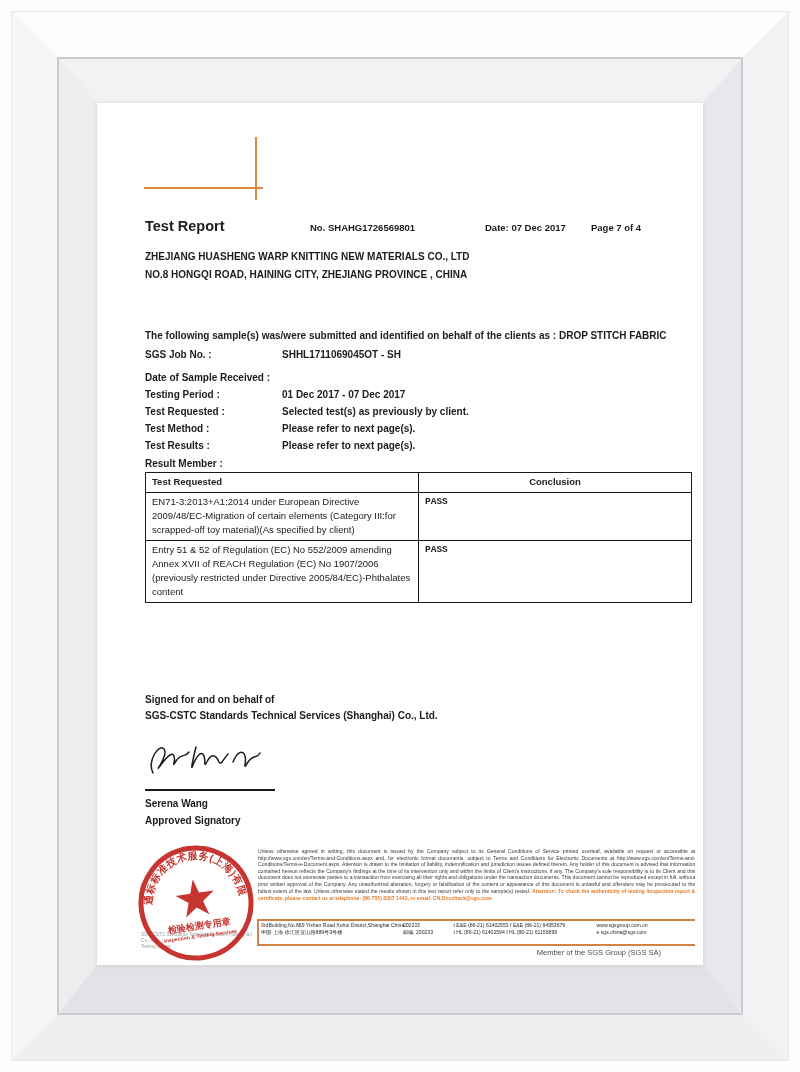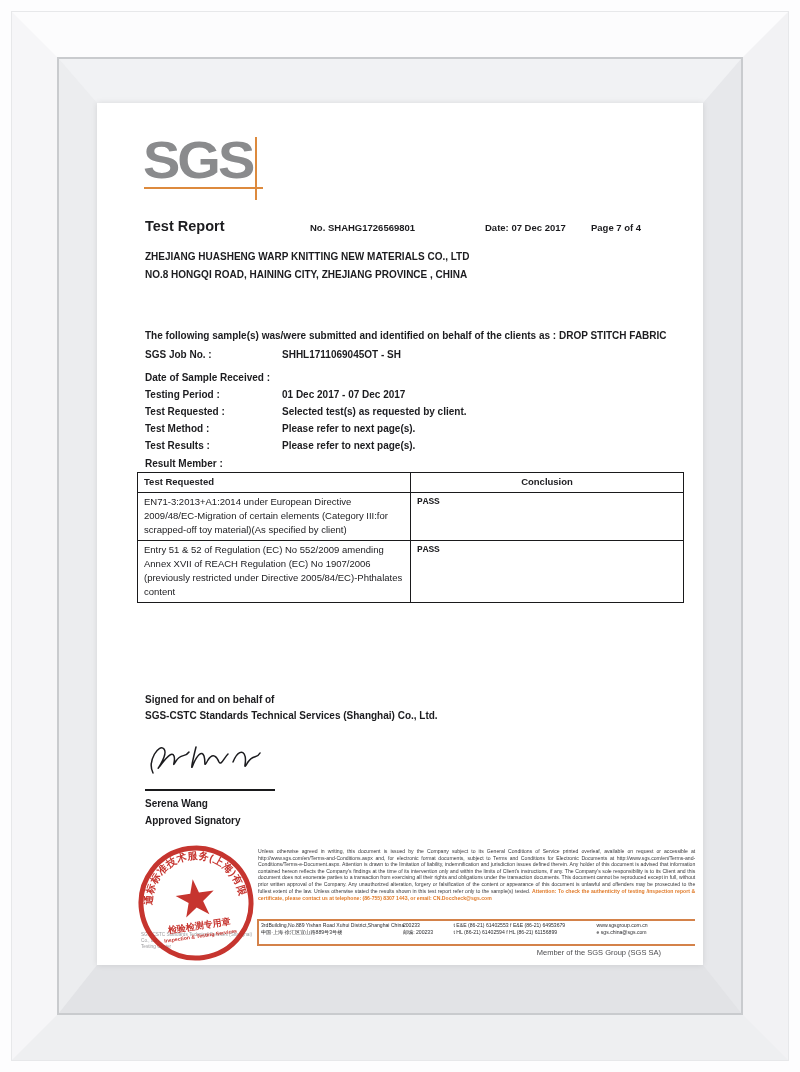--- a/index.html
+++ b/index.html
@@ -54,23 +54,20 @@
 </style>
 </head>
 <body>
 
 <div class="f1">
  <div class="f2">
   <div class="f3">
    <div class="f4">
     <div class="document">
 
-      <div class="abs" style="left:46px;top:32px;">
-        <div class="logo-text">SGS</div>
-      </div>
       <div class="abs logo-vline" style="left:158px;top:34px;height:63px;"></div>
       <div class="abs logo-hline" style="left:47px;top:84px;width:119px;"></div>
 
       <div class="abs title" style="left:48px;top:115px;">Test Report</div>
       <div class="abs h-small" style="left:213px;top:119px;">No. SHAHG1726569801</div>
       <div class="abs h-small" style="left:388px;top:119px;">Date: 07 Dec 2017</div>
       <div class="abs h-small" style="left:494px;top:119px;">Page 7 of 4</div>
 
       <div class="abs body-line" style="left:48px;top:145px;width:540px;">ZHEJIANG HUASHENG WARP KNITTING NEW MATERIALS CO., LTD</div>
       <div class="abs body-line" style="left:48px;top:163px;width:540px;">NO.8 HONGQI ROAD, HAINING CITY, ZHEJIANG PROVINCE , CHINA</div>
@@ -84,35 +81,35 @@
         </div>
         <div class="detail-row body-line" style="margin-top:6px;">
           <span class="detail-label">Date of Sample Received :</span>
         </div>
         <div class="detail-row body-line">
           <span class="detail-label">Testing Period :</span>
           <span class="detail-value">01 Dec 2017 - 07 Dec 2017</span>
         </div>
         <div class="detail-row body-line">
           <span class="detail-label">Test Requested :</span>
-          <span class="detail-value">Selected test(s) as requested by client.</span>
+          <span class="detail-value">Selected test(s) as previously by client.</span>
         </div>
         <div class="detail-row body-line">
           <span class="detail-label">Test Method :</span>
           <span class="detail-value">Please refer to next page(s).</span>
         </div>
         <div class="detail-row body-line">
           <span class="detail-label">Test Results :</span>
           <span class="detail-value">Please refer to next page(s).</span>
         </div>
       </div>
 
       <div class="abs body-line" style="left:48px;top:352px;">Result Member :</div>
 
-      <table class="result abs" style="left:40px;top:369px;padding-left:41px;">
+      <table class="result abs" style="left:48px;top:369px;padding-left:41px;">
         <tbody>
                 <tr>
           <th>Test Requested</th>
           <th class="concl" style="text-align:center;">Conclusion</th>
         </tr>
         <tr>
           <td style="height:32px;">EN71-3:2013+A1:2014 under European Directive 2009/48/EC-Migration of certain elements (Category III:for scrapped-off toy material)(As specified by client)</td>
           <td class="concl">PASS</td>
         </tr>
         <tr>

